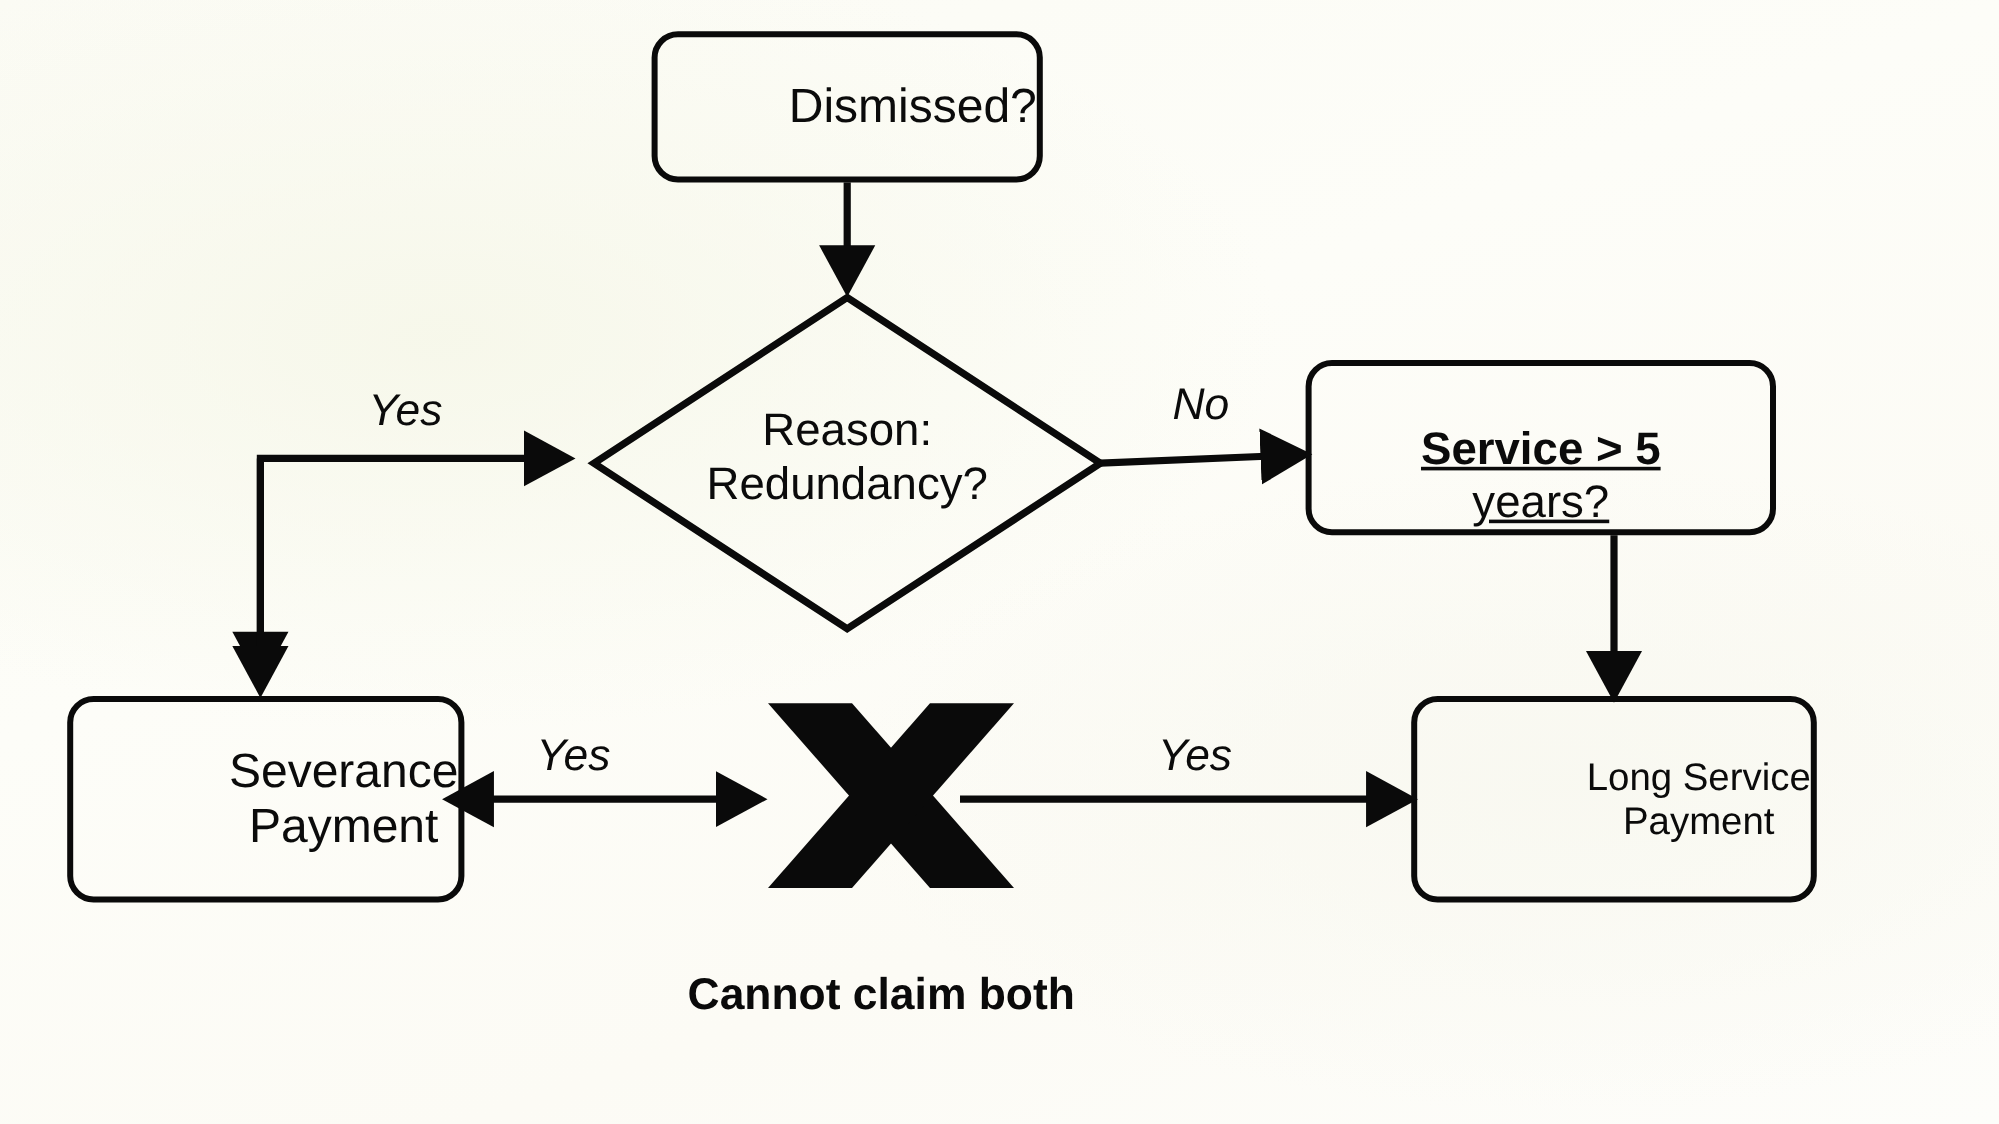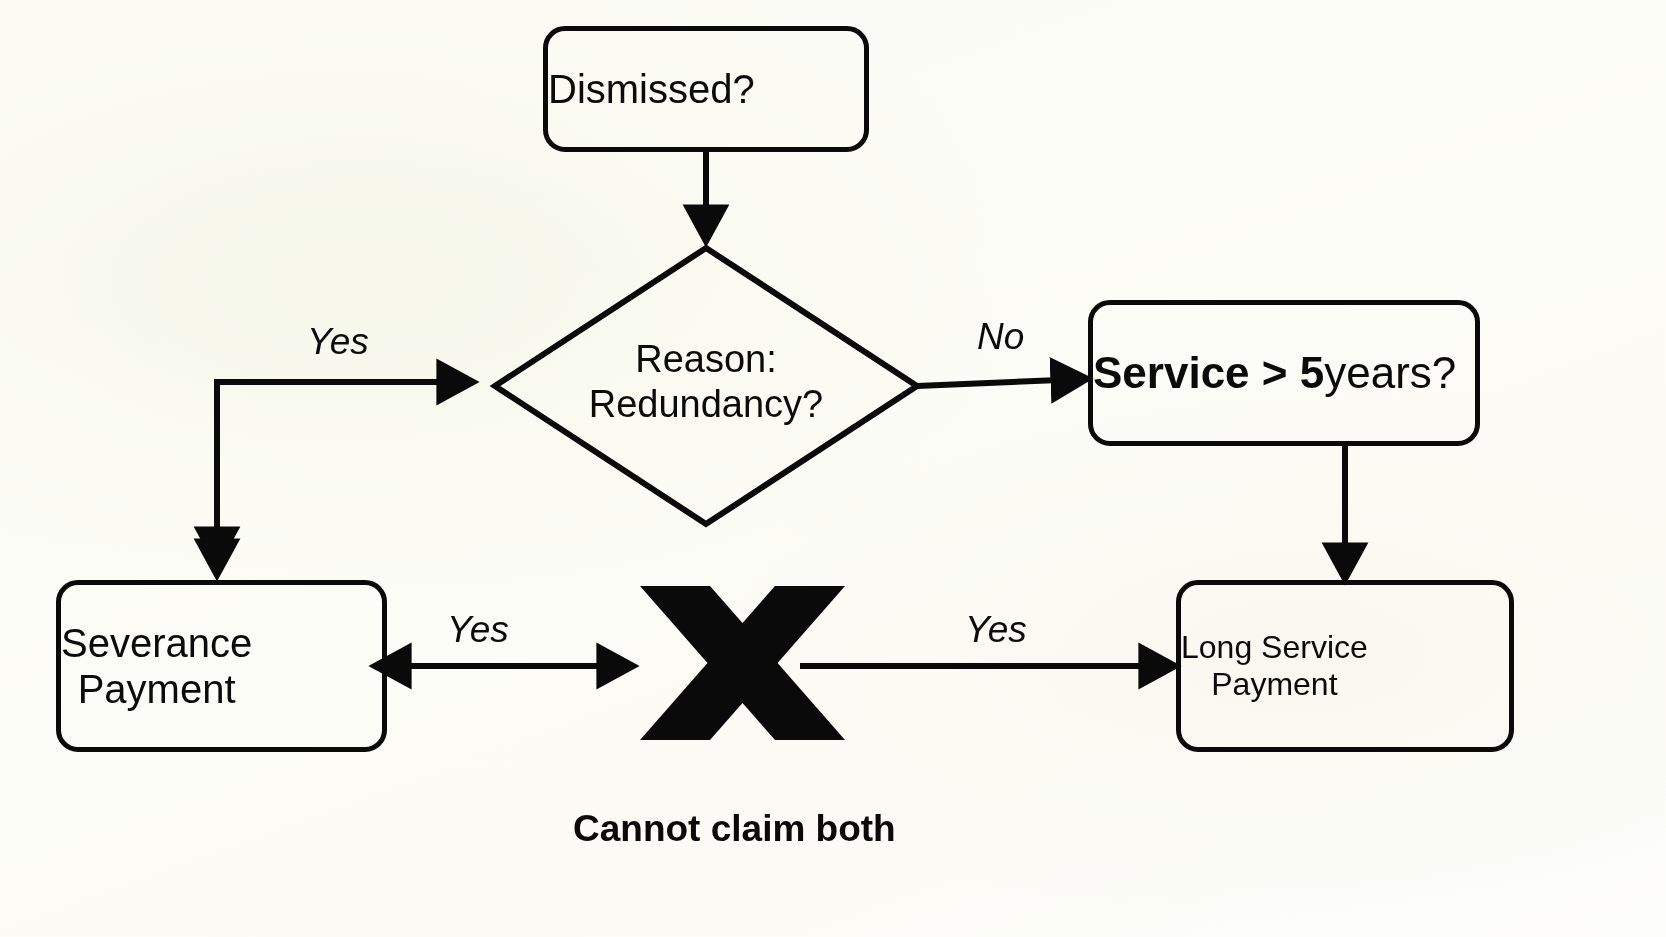--- a/index.html
+++ b/index.html
@@ -22,21 +22,21 @@
     position: absolute;
     inset: 0;
     width: 1666px;
     height: 937px;
   }
   .node {
     position: absolute;
     box-sizing: border-box;
     display: flex;
     align-items: center;
-    justify-content: flex-start;
+    justify-content: flex-end;
     text-align: center;
     color: #0b0b0b;
     line-height: 1.16;
   }
   .rounded-box {
     border: 5px solid #0a0a0a;
     border-radius: 22px;
     background: transparent;
   }
   .node-text { white-space: pre-line; }
@@ -102,21 +102,21 @@
     </g>
   </svg>
 
   <div class="node rounded-box" style="left:543px; top:26px; width:326px; height:126px; font-size:40px;">
     <span class="node-text">Dismissed?</span>
   </div>
 
   <div class="diamond-label" style="left:506px; top:337px; width:400px;">Reason:
 Redundancy?</div>
 
-  <div class="node rounded-box" style="left:1088px; top:300px; width:392px; height:146px; font-size:44px; ">
+  <div class="node rounded-box" style="left:1088px; top:300px; width:392px; height:146px; font-size:38px; flex-direction:column;text-decoration:underline;">
     <span class="bold">Service &gt; 5</span>
     <span>years?</span>
   </div>
 
   <div class="node rounded-box" style="left:56px; top:580px; width:331px; height:172px; font-size:40px;">
     <span class="node-text">Severance
 Payment</span>
   </div>
 
   <div class="node rounded-box" style="left:1176px; top:580px; width:338px; height:172px; font-size:32px;">

